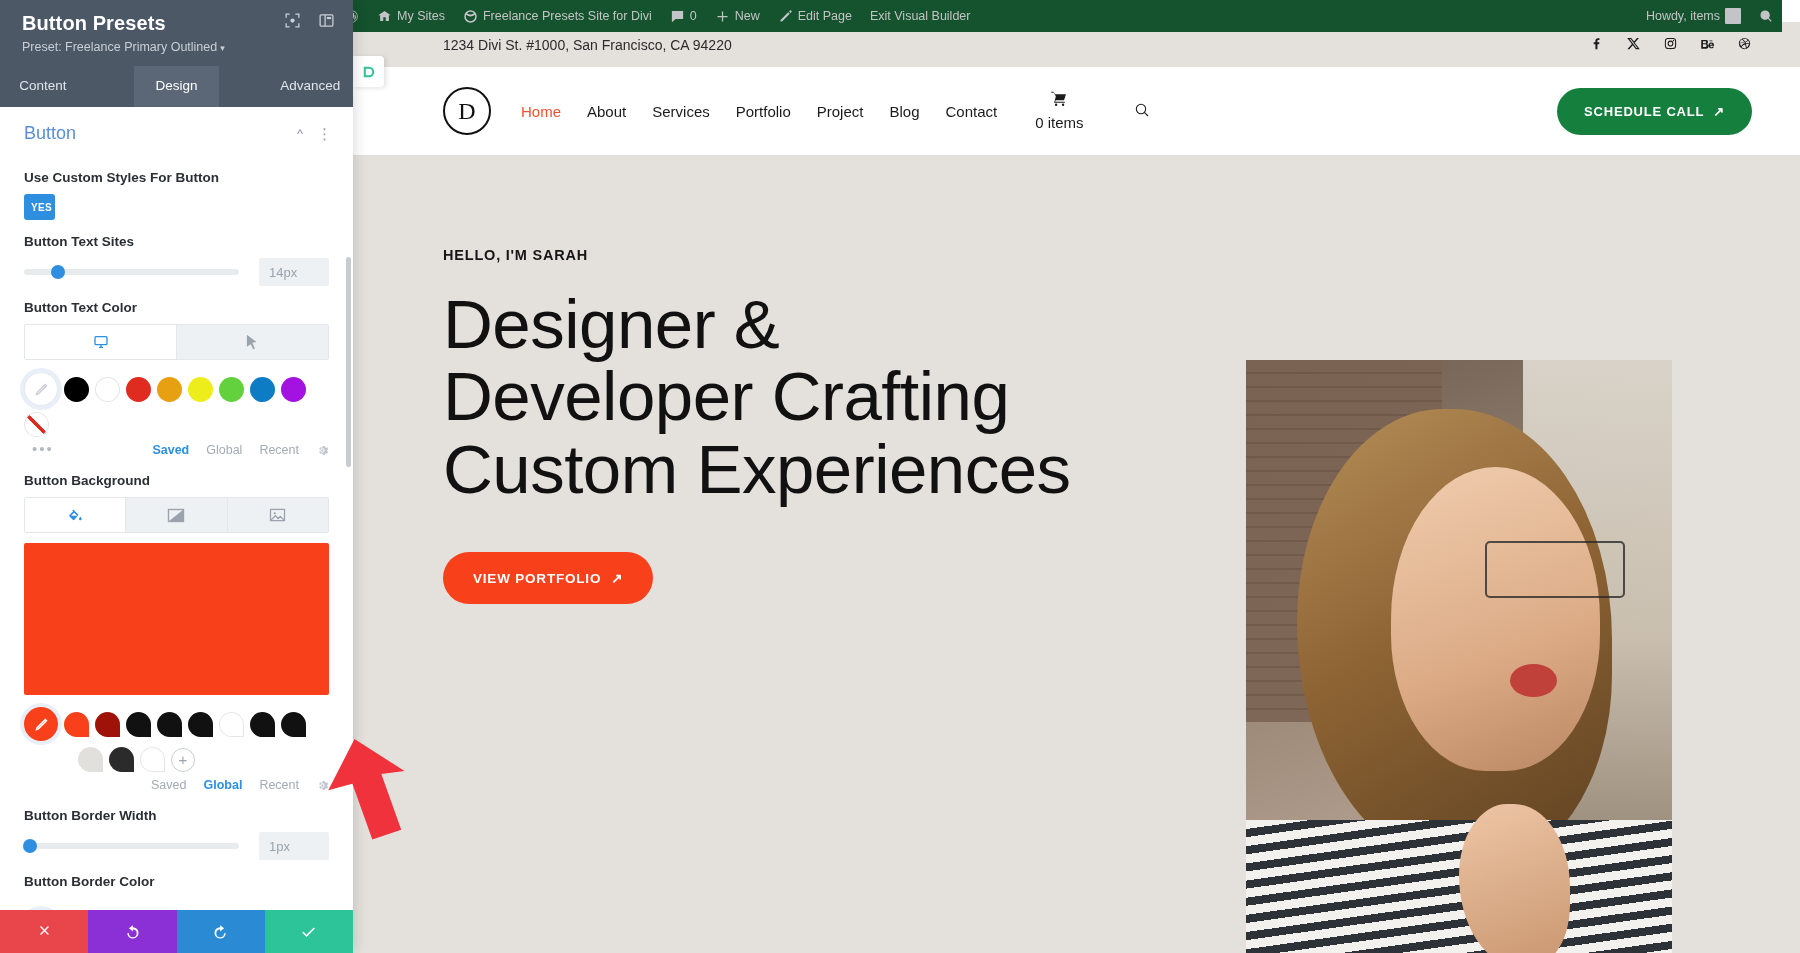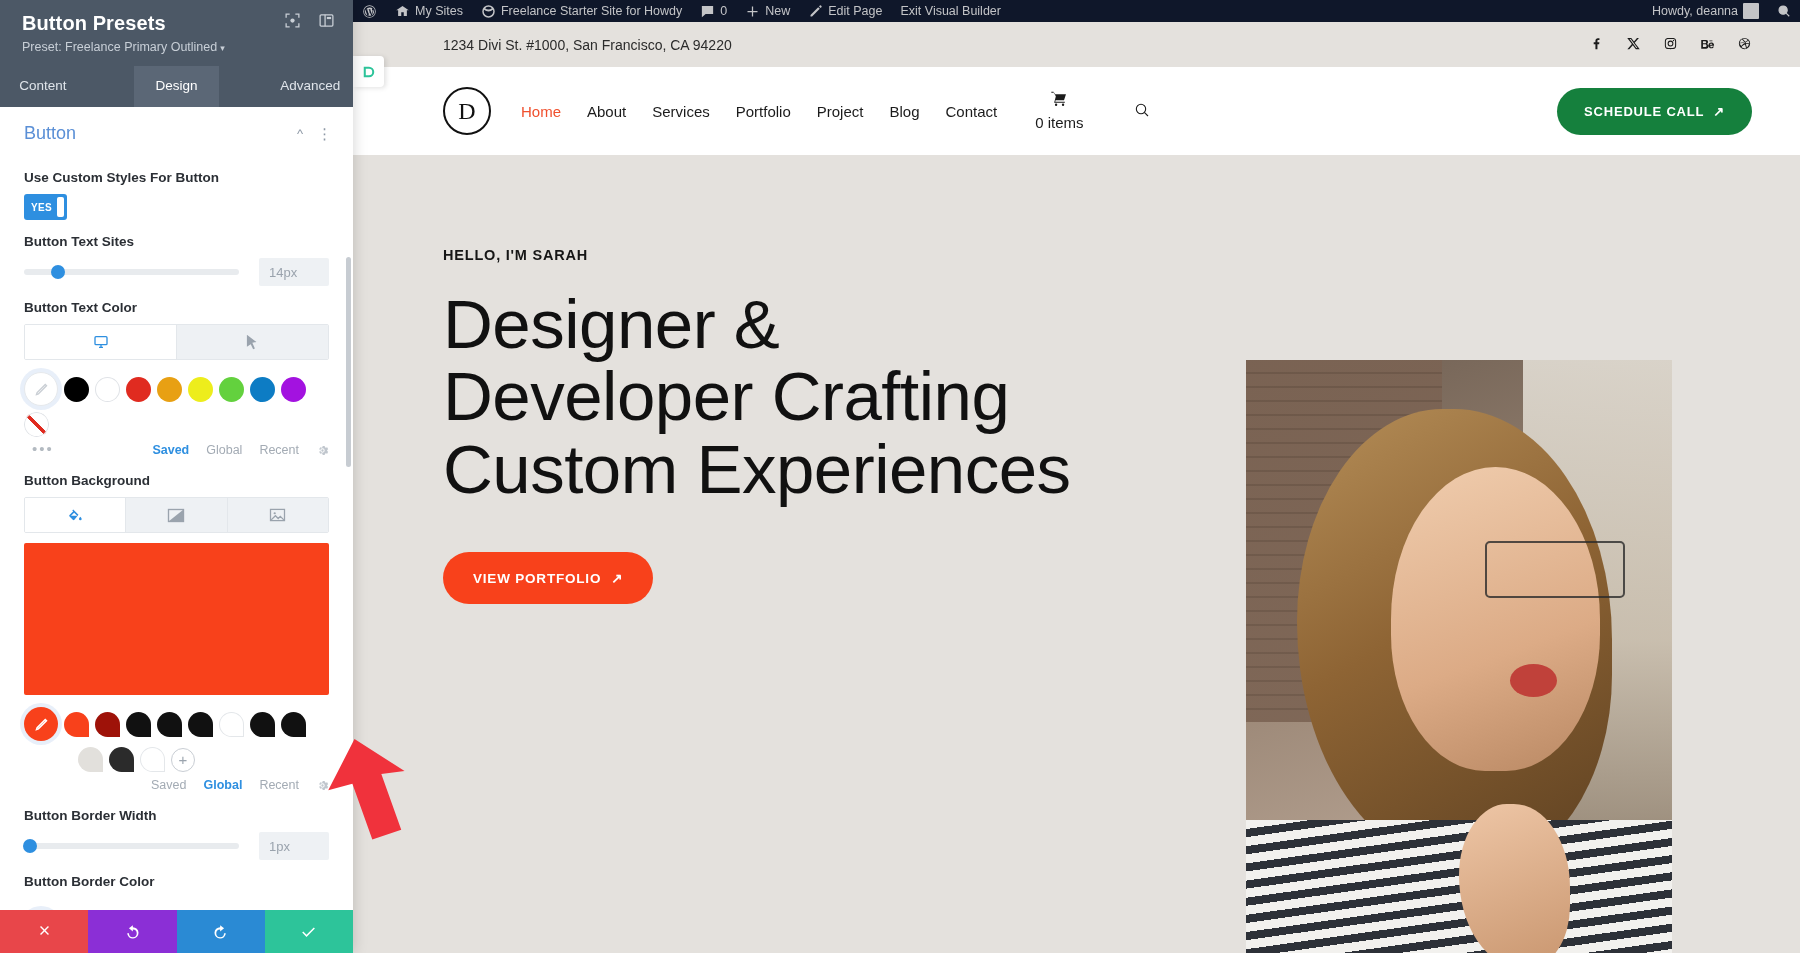--- a/index.html
+++ b/index.html
@@ -70,21 +70,21 @@
   .section-head .dots { color: #8d98a5; font-size: 15px; letter-spacing: 1px; cursor: pointer; line-height: 8px; }
 
   .field { padding: 0 24px; margin-bottom: 4px; }
   .field-label {
     font-size: 13.5px; font-weight: bold; color: #2b2f35;
     margin: 14px 0 9px;
   }
 
   
   .toggle {
-    width: 43px; height: 26px; background: #2e8fe0;
+    width: 31px; height: 26px; background: #2e8fe0;
     border-radius: 3px; display: flex; align-items: center;
     cursor: pointer; position: relative; padding: 3px;
   }
   .toggle .yes { font-size: 10px; font-weight: bold; color: #fff; padding: 0 5px 0 4px; letter-spacing: .3px; }
   .toggle .knob { width: 26px; height: 20px; background: #fff; border-radius: 2px; }
 
   
   .slider-row { display: flex; align-items: center; gap: 20px; }
   .slider {
     flex: 1; height: 6px; background: #e8ebee; border-radius: 3px;
@@ -154,23 +154,23 @@
   }
   .act { flex: 1; display: flex; align-items: center; justify-content: center; cursor: pointer; }
   .act svg { width: 17px; height: 17px; fill: #fff; }
   .act.cancel { background: #e8464a; }
   .act.undo { background: #8b2fd6; }
   .act.redo { background: #2a8ad4; }
   .act.save { background: #2dc49a; }
 
   
   #wp-adminbar {
-    position: absolute; left: 353px; top: 0;
-    width: 1447px; height: 22px;
-    background: #0f172a; color: #c3c4c7;
+    position: absolute; left: 335px; top: 0;
+    width: 1447px; height: 32px;
+    background: #14532d; color: #c3c4c7;
     display: flex; align-items: center;
     font-size: 12.5px; z-index: 30;
   }
   .ab-left { display: flex; align-items: center; height: 100%; }
   .ab-item {
     display: flex; align-items: center; gap: 5px;
     padding: 0 9px; height: 100%; cursor: pointer; white-space: nowrap;
   }
   .ab-item svg { width: 15px; height: 15px; fill: #c3c4c7; }
   .ab-right { margin-left: auto; display: flex; align-items: center; height: 100%; }
@@ -385,21 +385,21 @@
       <div class="ab-item">
         <svg viewBox="0 0 24 24">
             <path d="M12 3L2 10h3v9h5v-6h4v6h5v-9h3z"></path>
           </svg>
         <span>My Sites</span>
       </div>
       <div class="ab-item">
         <svg viewBox="0 0 24 24">
             <path d="M12 2a10 10 0 1010 10A10 10 0 0012 2zm0 2.4a7.6 7.6 0 015.4 2.24 7.6 7.6 0 01-10.8 0A7.6 7.6 0 0112 4.4zM4.4 12a7.5 7.5 0 01.58-2.9 10 10 0 0014.04 0 7.5 7.5 0 01.58 2.9 7.6 7.6 0 11-15.2 0z"></path>
           </svg>
-        <span>Freelance Starter Site for Howdy</span>
+        <span>Freelance Presets Site for Divi</span>
       </div>
       <div class="ab-item">
         <svg viewBox="0 0 24 24">
             <path d="M3 3h18v13H9l-6 5z"></path>
           </svg>
         <span>0</span>
       </div>
       <div class="ab-item">
         <svg viewBox="0 0 24 24">
             <path d="M11 4h2v7h7v2h-7v7h-2v-7H4v-2h7z"></path>
@@ -411,21 +411,21 @@
             <path d="M4 17.5L16.3 5.2l2.5 2.5L6.5 20H4zM17.6 3.9l1.4-1.4a1.2 1.2 0 011.7 0l.8.8a1.2 1.2 0 010 1.7l-1.4 1.4z"></path>
           </svg>
         <span>Edit Page</span>
       </div>
       <div class="ab-item">
         <span>Exit Visual Builder</span>
       </div>
     </div>
     <div class="ab-right">
       <div class="ab-item">
-        <span>Howdy, deanna</span>
+        <span>Howdy, items</span>
         <span class="ab-avatar"></span>
       </div>
       <div class="ab-item ab-search">
         <svg viewBox="0 0 24 24" fill="none" stroke="#c3c4c7" stroke-width="2">
             <circle cx="10.5" cy="10.5" r="7"></circle>
             <line x1="15.5" y1="15.5" x2="21" y2="21"></line>
           </svg>
       </div>
     </div>
   </div>

